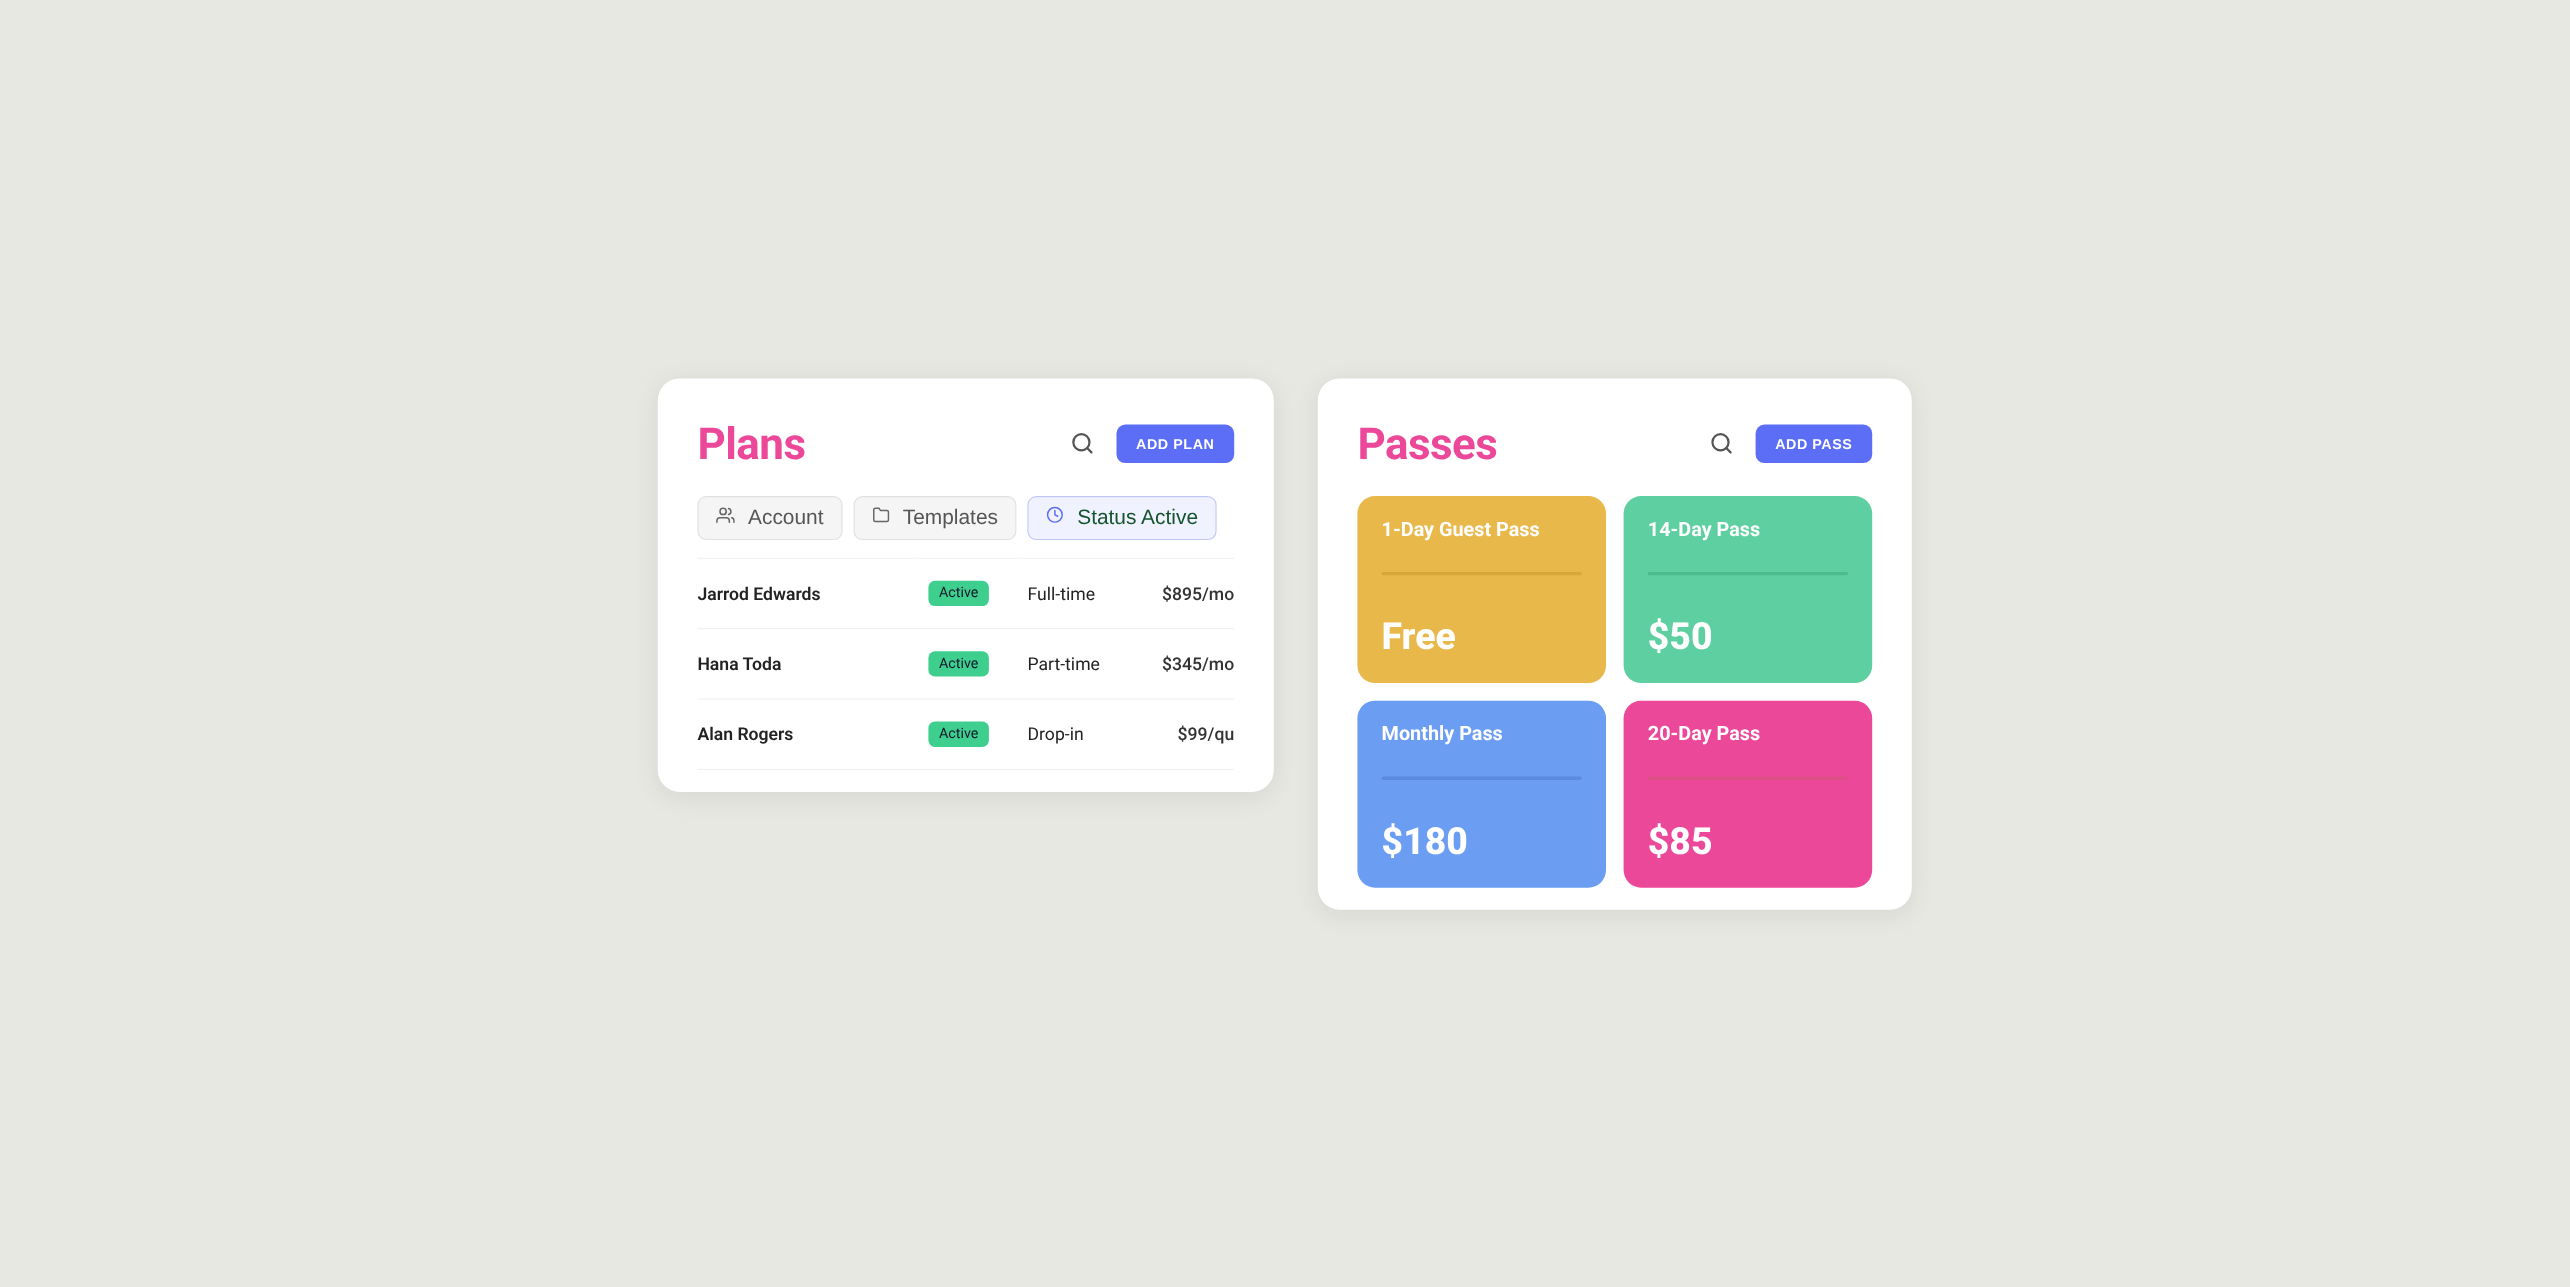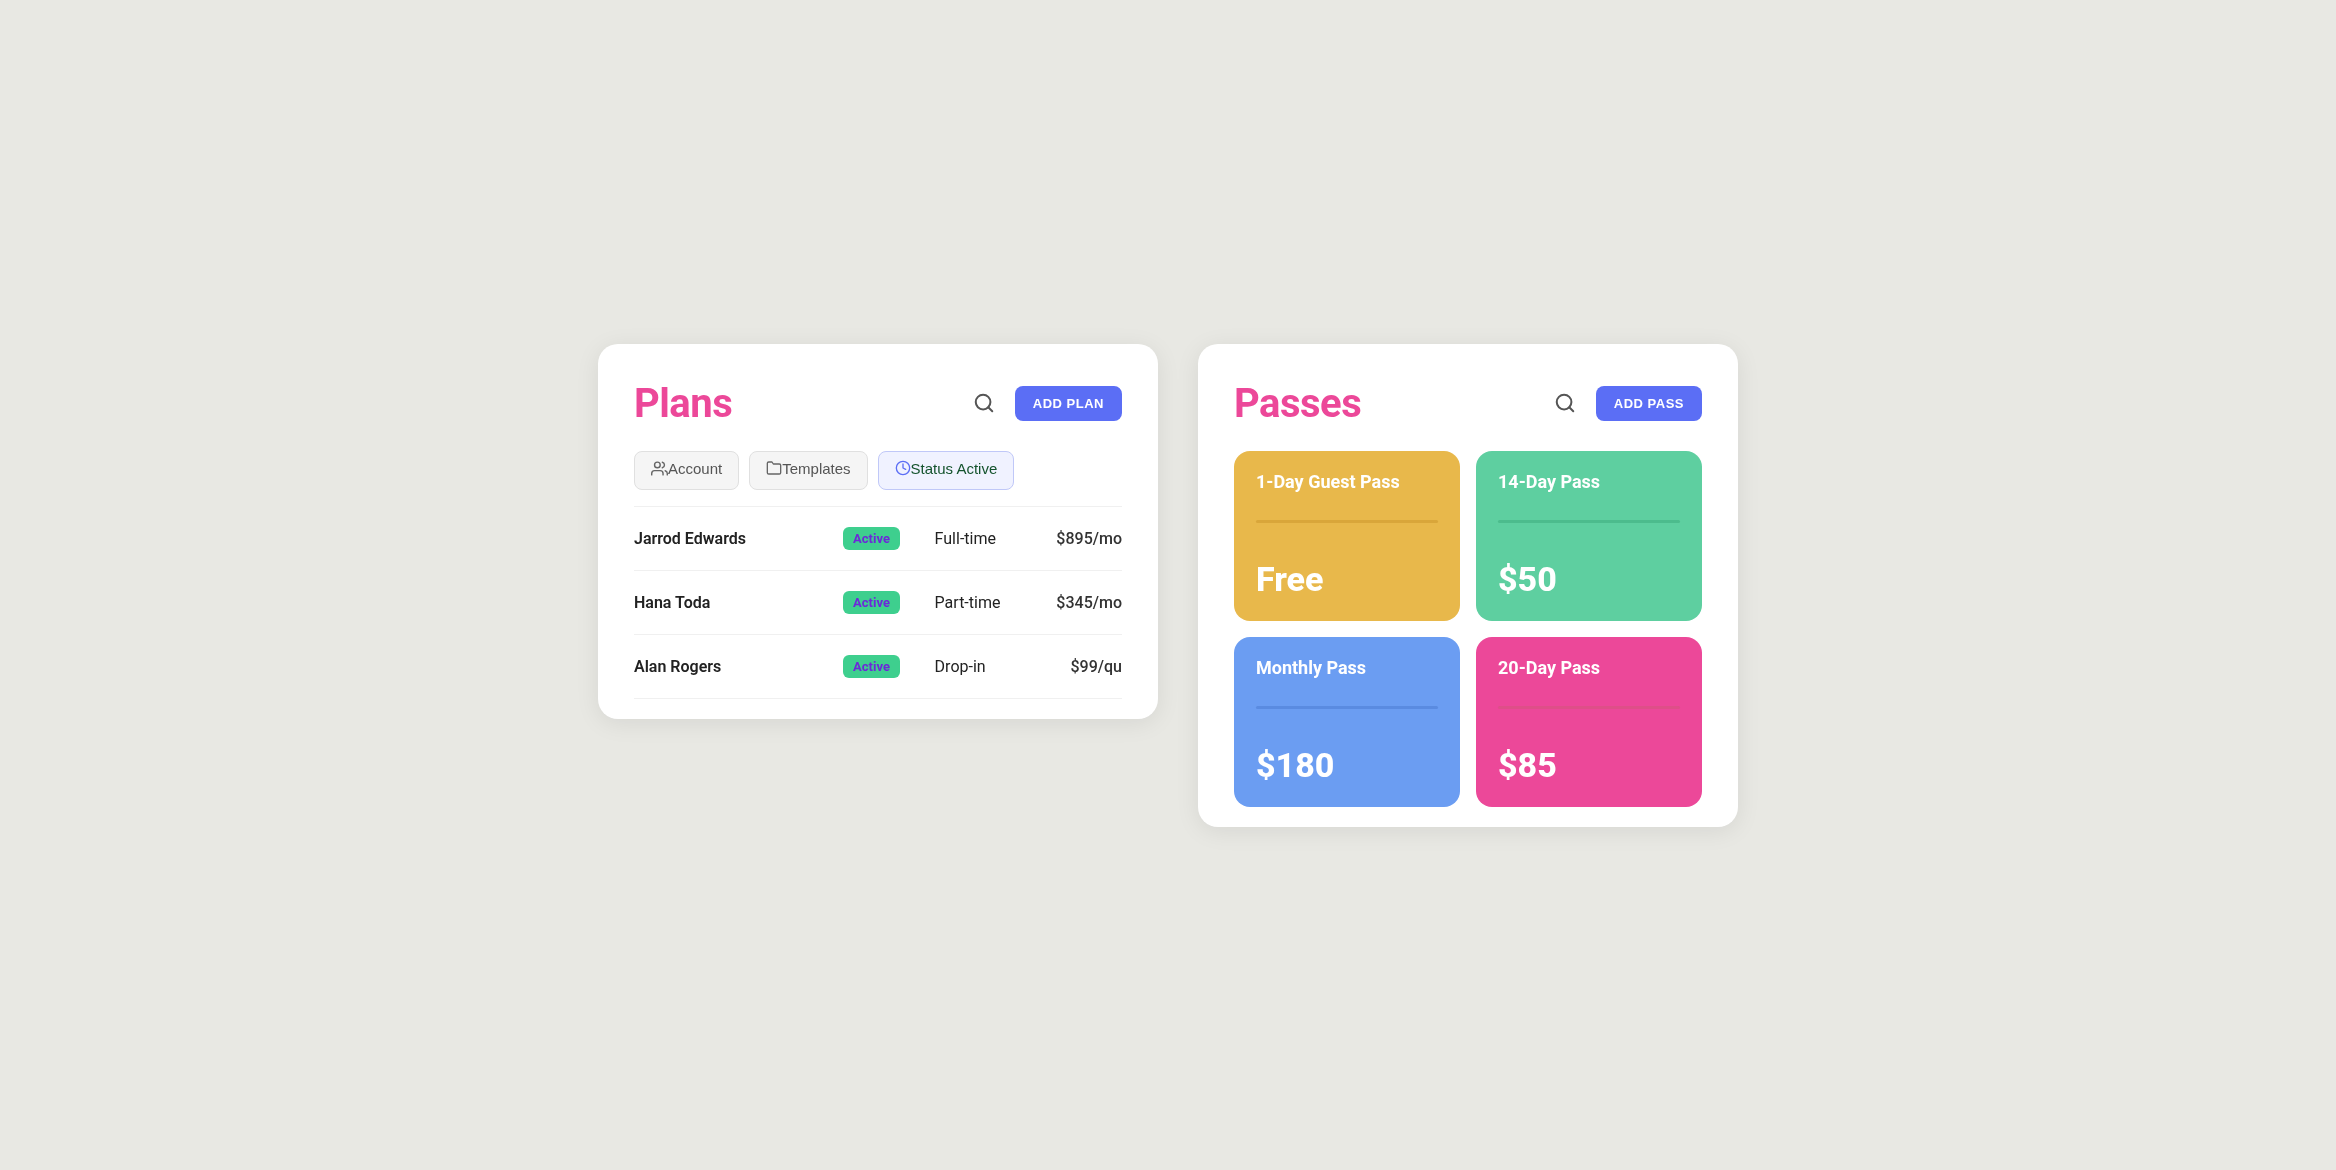--- a/index.html
+++ b/index.html
@@ -79,28 +79,28 @@
     }
 
     .filter-tabs {
       display: flex;
       gap: 10px;
       margin-bottom: 16px;
     }
 
     .filter-tab {
       display: flex;
-      align-items: flex-start;
-      gap: 0;
+      align-items: center;
+      gap: 12px;
       padding: 8px 16px;
       border-radius: 8px;
       border: 1.5px solid #e0e0e0;
       background: #f5f5f5;
       color: #555;
-      font-size: 15px;
+      font-size: 19px;
       cursor: pointer;
       font-weight: 500;
     }
 
     .filter-tab.active {
       background: #f0f2ff;
       border-color: #c0c8f8;
       color: #14532d;
       font-weight: 400;
     }
@@ -137,25 +137,25 @@
 
     .plans-table td:last-child {
       text-align: right;
       padding-right: 0;
       font-weight: 500;
       color: #333;
     }
 
     .status-badge {
       background: #3ecf8e;
-      color: #6d28d9;
+      color: #0f172a;
       border-radius: 6px;
       padding: 4px 10px;
       font-size: 13px;
-      font-weight: 700;
+      font-weight: 400;
       display: inline-block;
     }
 
     .plan-type {
       color: #555;
       font-size: 15px;
     }
 
     
     .passes-grid {

